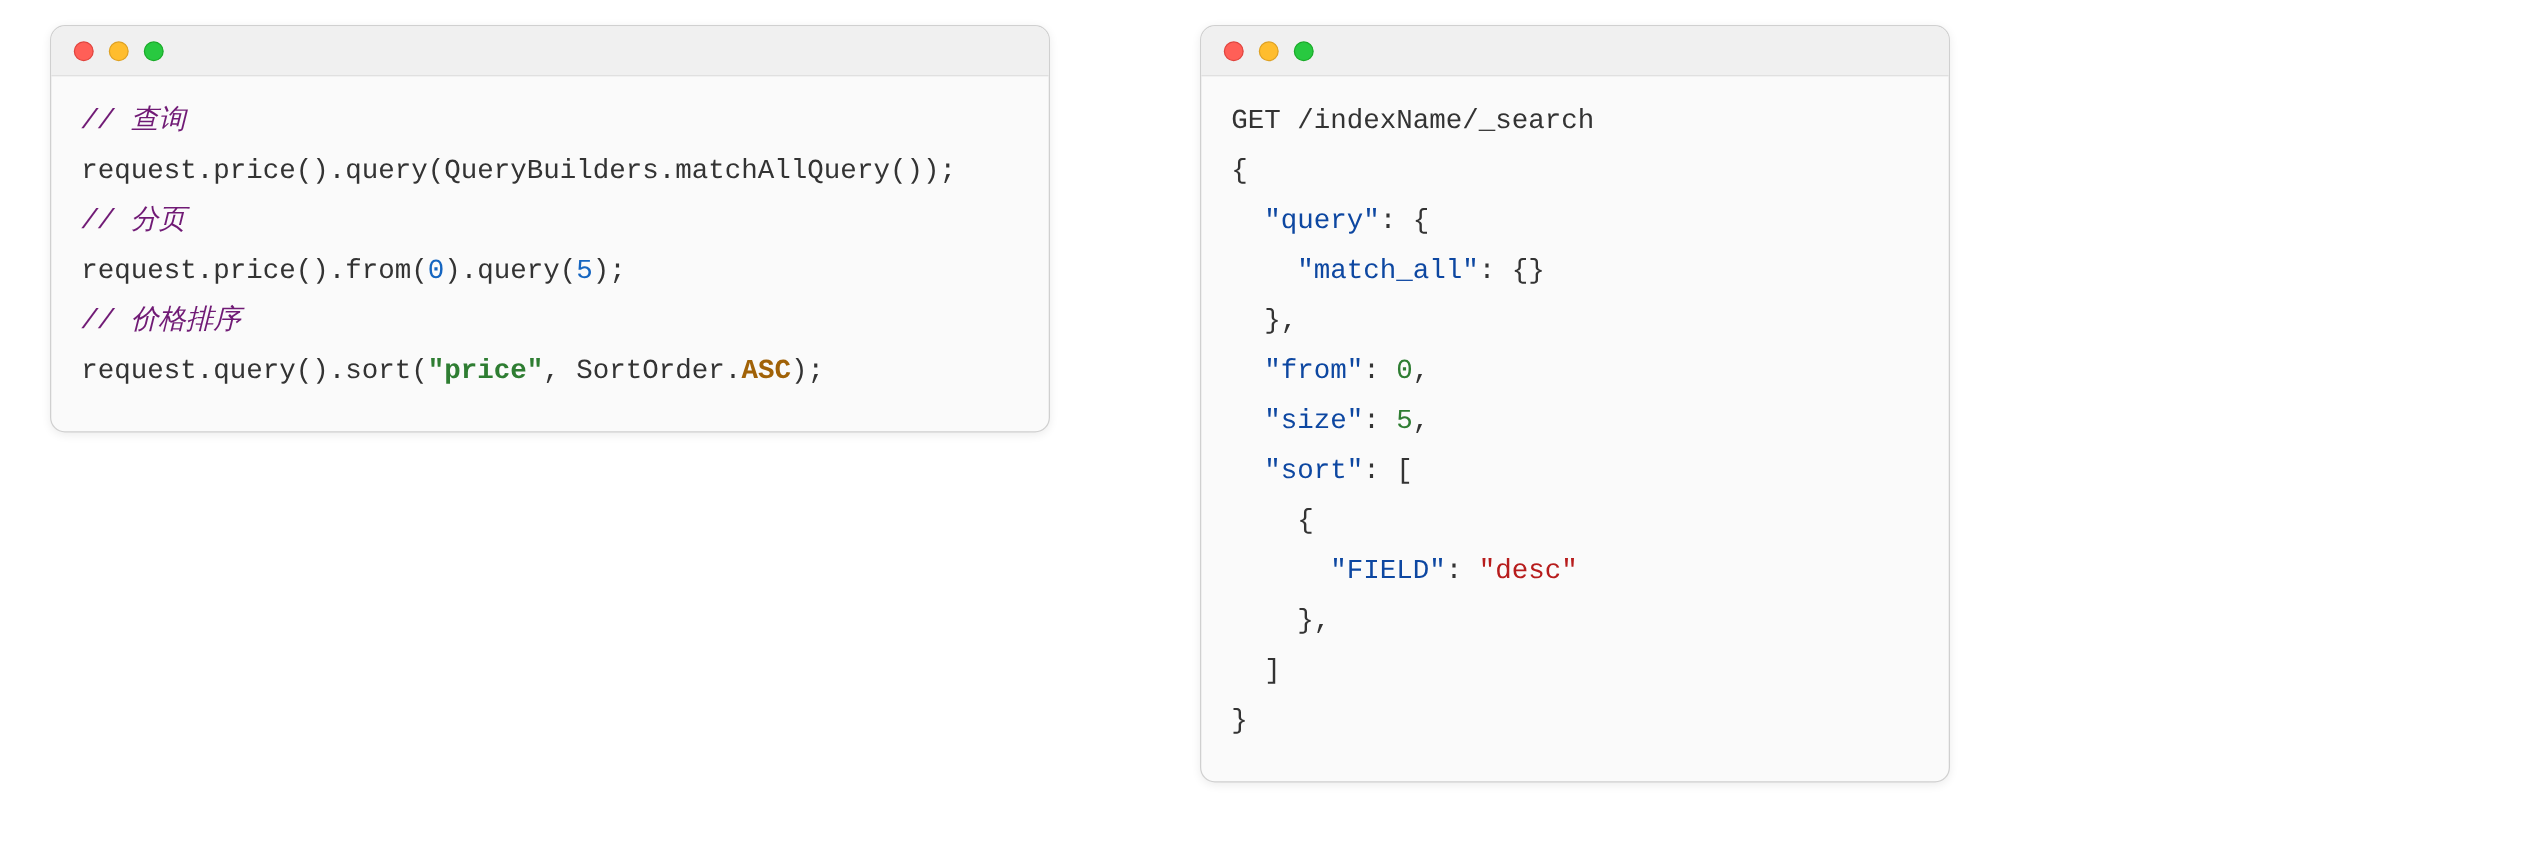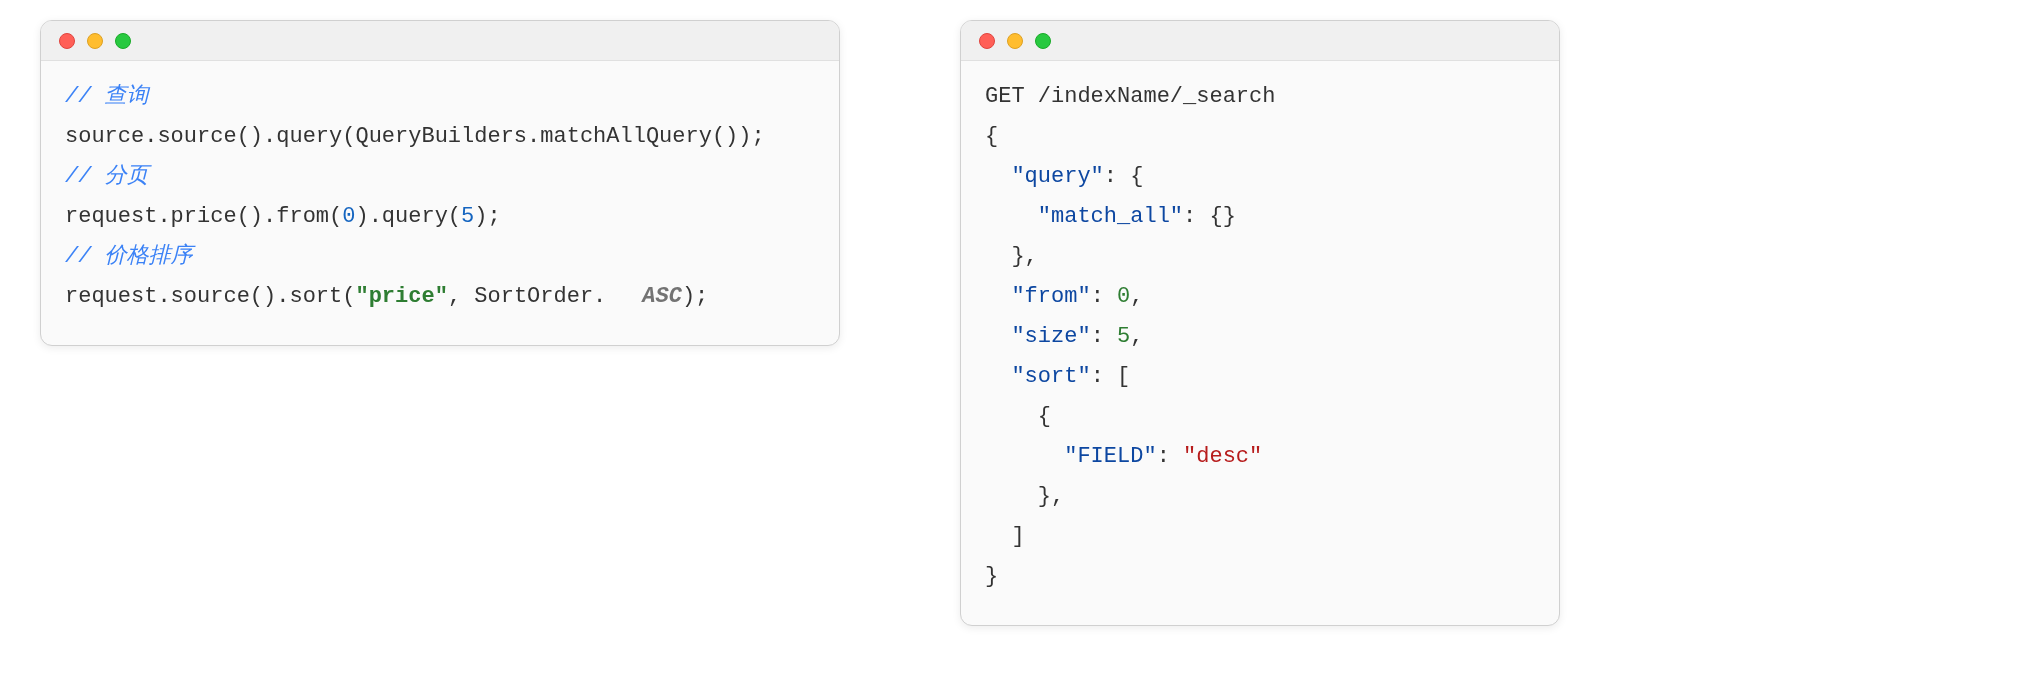--- a/index.html
+++ b/index.html
@@ -40,45 +40,45 @@
   .tl-min { background: #ffbd2e; border: 1px solid #dea123; }
   .tl-max { background: #28c940; border: 1px solid #1aab29; }
   .code-body {
     padding: 16px 24px 28px 24px;
     font-size: 22px;
     line-height: 1.82;
     color: #333;
     white-space: pre;
     font-family: "SF Mono", "Monaco", "Consolas", "Courier New", monospace;
   }
-  .comment { color: #3b82f6; font-style: italic; }
+  .comment { color: #701a75; font-style: italic; }
   .num { color: #1565c0; }
   .str-green { color: #2e7d32; font-weight: bold; }
-  .enum-purple { color: #737373; font-style: italic; font-weight: bold; margin-left: 36px; }
+  .enum-purple { color: #a16207; font-weight: bold; }
   .json-key { color: #0d47a1; }
   .json-num { color: #2e7d32; }
   .json-str { color: #b71c1c; }
   .json-field { color: #0d47a1; }
   .punct { color: #333; }
 </style>
 </head>
 <body>
 
 <div class="window window-left">
   <div class="titlebar">
     <div class="traffic-light tl-close"></div>
     <div class="traffic-light tl-min"></div>
     <div class="traffic-light tl-max"></div>
   </div>
   <div class="code-body"><span class="comment">// 查询</span>
-<span>source.source().query(QueryBuilders.matchAllQuery());</span>
+<span>request.price().query(QueryBuilders.matchAllQuery());</span>
 <span class="comment">// 分页</span>
 <span>request.price().from(</span><span class="num">0</span><span>).query(</span><span class="num">5</span><span>);</span>
 <span class="comment">// 价格排序</span>
-<span>request.source().sort(</span><span class="str-green">"price"</span><span>, SortOrder.</span><span class="enum-purple">ASC</span><span>);</span></div>
+<span>request.query().sort(</span><span class="str-green">"price"</span><span>, SortOrder.</span><span class="enum-purple">ASC</span><span>);</span></div>
 </div>
 
 <div class="window window-right">
   <div class="titlebar">
     <div class="traffic-light tl-close"></div>
     <div class="traffic-light tl-min"></div>
     <div class="traffic-light tl-max"></div>
   </div>
   <div class="code-body"><span>GET /indexName/_search</span>
 <span class="punct">{</span>

